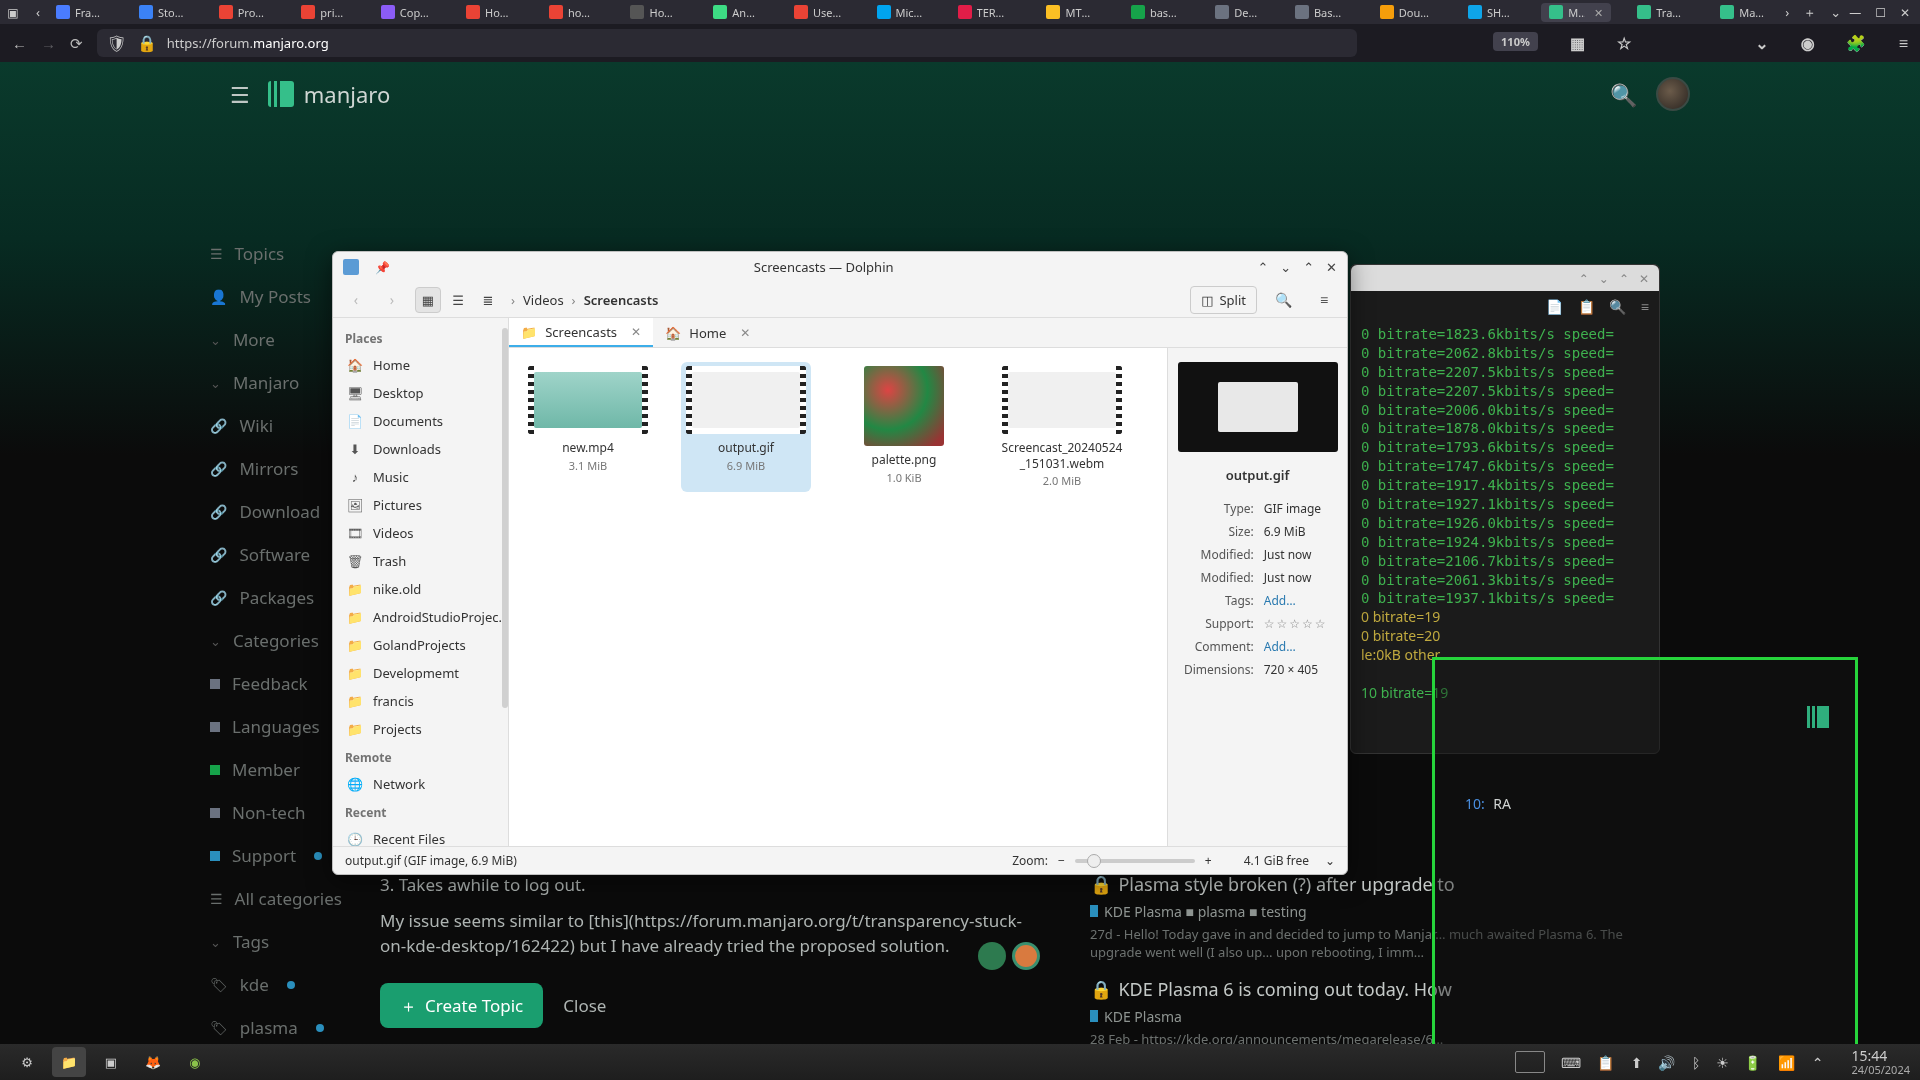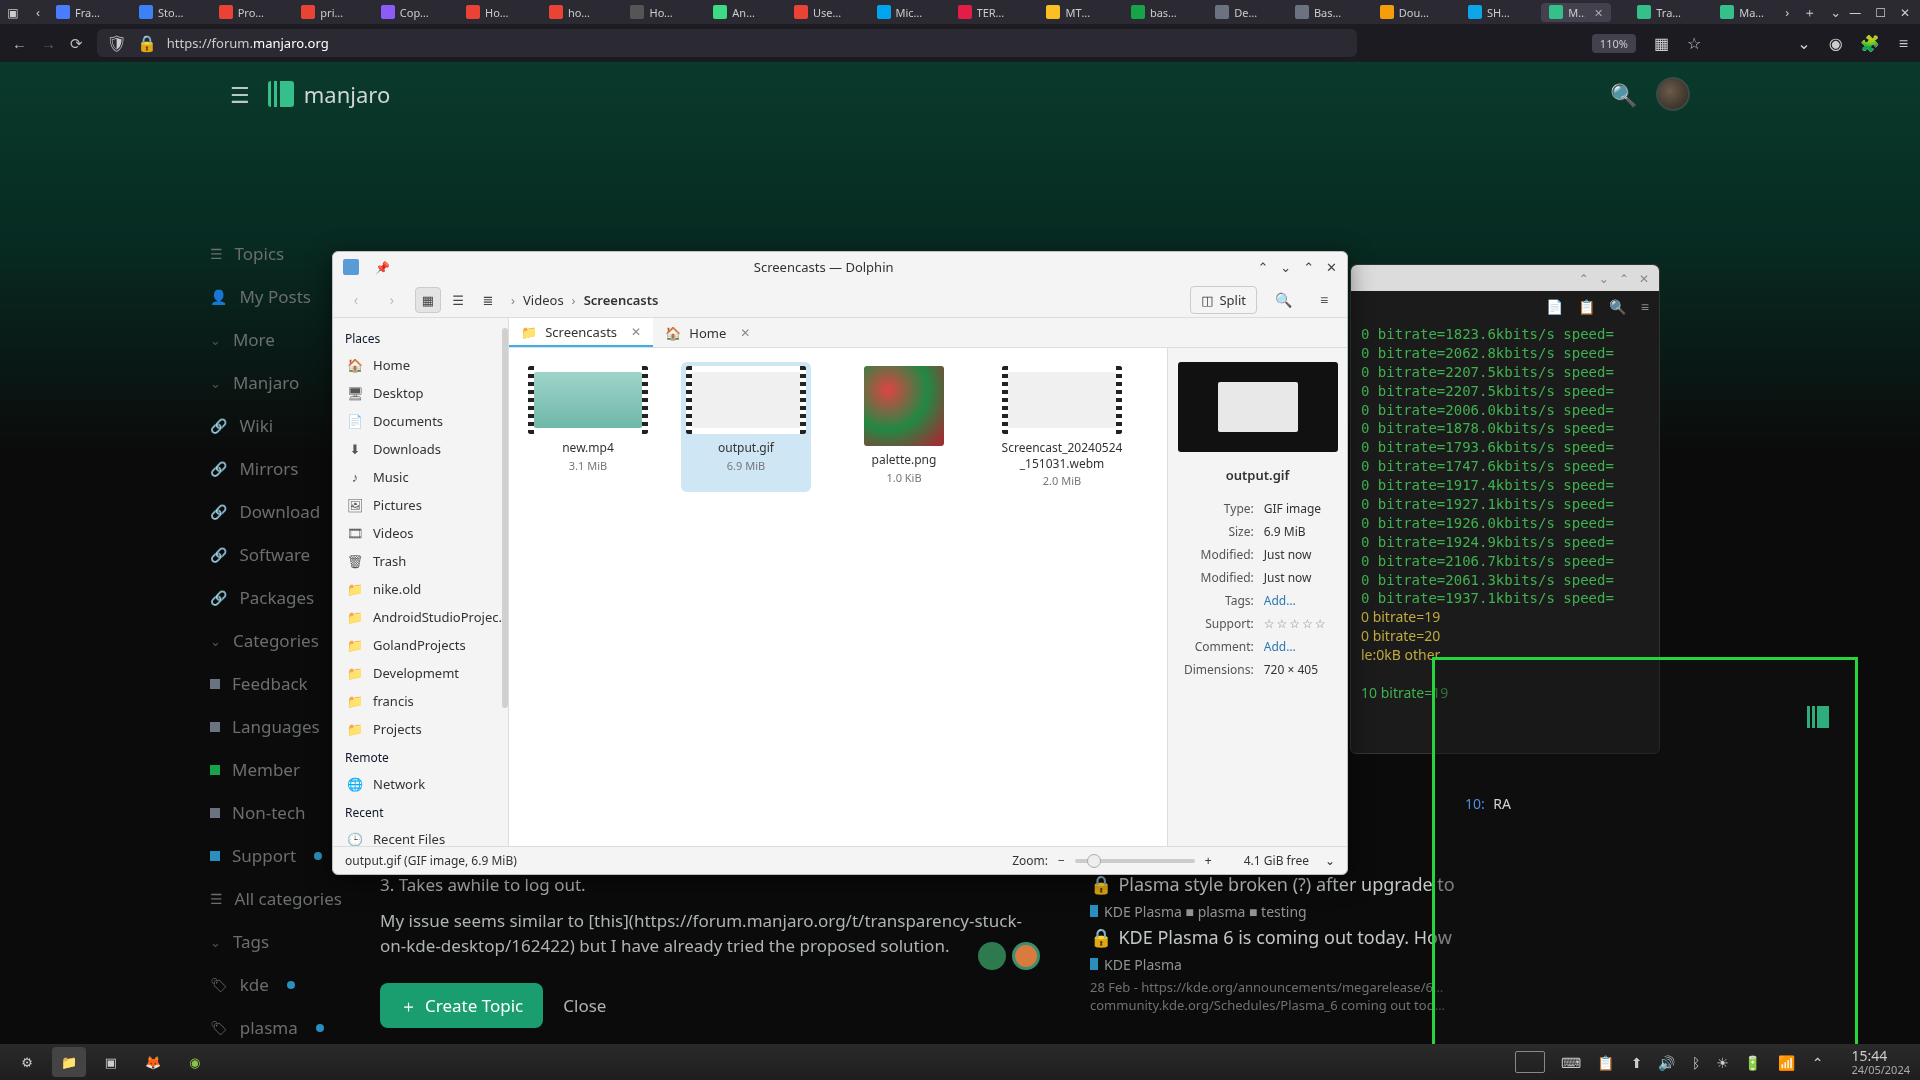--- a/index.html
+++ b/index.html
@@ -15,21 +15,21 @@
 .tab .close { font-size: 11px; color: #aaa; margin-left: 4px; }
 .tabbar .nav { color: #ccc; font-size: 13px; padding: 0 6px; }
 .winctl { margin-left: auto; display: flex; gap: 14px; color: #ccc; font-size: 12px; padding-right: 6px; }
 
 
 .urlbar { background: #1c1b22; height: 38px; display: flex; align-items: center; padding: 0 12px; gap: 14px; color: #ccc; }
 .urlbar .ibtn { font-size: 15px; color: #bbb; }
 .urlbar .addr { flex: 0 0 auto; background: #2b2a33; border-radius: 6px; height: 28px; display: flex; align-items: center; padding: 0 10px; gap: 10px; width: 1260px; }
 .urlbar .url { color: #ccc; font-size: 13px; }
 .urlbar .url .dom { color: #fff; }
-.urlbar .right { margin-left: auto; display: flex; align-items: center; gap: 18px; }
+.urlbar .right { margin-left: auto; display: flex; align-items: flex-start; gap: 32px; font-weight: bold; }
 .zoom-badge { background: #42414d; border-radius: 4px; padding: 2px 8px; font-size: 11px; }
 
 
 .page { position: absolute; left: 0; top: 62px; right: 0; bottom: 36px; background: linear-gradient(180deg, #0a3a2c 0%, #072b22 18%, #0b0b0b 40%, #0b0b0b 100%); }
 .site-header { height: 64px; display: flex; align-items: center; padding: 0 230px; gap: 18px; }
 .hamburger, .search-icon { color: #bfc7c4; font-size: 22px; }
 .brand { display: flex; align-items: center; gap: 10px; color: #cfd6d3; font-size: 22px; }
 .brand .logo { width: 26px; height: 26px; background: linear-gradient(90deg,#35bf8a 3px,transparent 3px 6px,#35bf8a 6px 9px,transparent 9px 12px,#35bf8a 12px); border-radius: 3px; }
 .site-header .spacer { flex: 1; }
 .avatar { width: 34px; height: 34px; border-radius: 50%; background: radial-gradient(circle at 40% 40%, #6b5b4a, #2a2420); border: 2px solid #3a4a44; }
@@ -86,21 +86,21 @@
 .dolphin .views .v { width: 26px; height: 26px; border: 1px solid transparent; border-radius: 4px; display: flex; align-items: center; justify-content: center; font-size: 13px; color: #444; }
 .dolphin .views .v.active { background: #e4e4e4; border-color: #ccc; }
 .dolphin .crumb { display: flex; align-items: center; gap: 8px; font-size: 13px; color: #333; }
 .dolphin .crumb .sep { color: #888; }
 .dolphin .crumb .cur { font-weight: 600; }
 .dolphin .tool-right { margin-left: auto; display: flex; align-items: center; gap: 14px; }
 .split { display: flex; align-items: center; gap: 6px; font-size: 13px; color: #333; border: 1px solid #ccc; padding: 4px 10px; border-radius: 4px; }
 
 .dolphin .body { flex: 1; display: flex; min-height: 0; }
 .dolphin .places { width: 176px; border-right: 1px solid #ddd; overflow-y: auto; padding: 6px 0; font-size: 13px; position: relative; }
-.dolphin .places .hdr { padding: 6px 12px 4px; color: #0f172a; font-size: 12px; }
+.dolphin .places .hdr { padding: 6px 12px 4px; color: #737373; font-size: 12px; font-weight: bold; }
 .dolphin .places .pi { display: flex; align-items: center; gap: 10px; padding: 5px 14px; color: #333; }
 .dolphin .places .pi .pic { width: 16px; text-align: center; color: #555; font-size: 13px; }
 .dolphin .places::-webkit-scrollbar { width: 8px; }
 .dolphin .places .scroll-ind { position: absolute; right: 0; top: 10px; width: 6px; height: 380px; background: #d0d0d0; border-radius: 3px; }
 
 .dolphin .main { flex: 1; display: flex; flex-direction: column; }
 .dolphin .tabs { height: 30px; display: flex; align-items: stretch; border-bottom: 1px solid #ddd; font-size: 13px; }
 .dolphin .ftab { display: flex; align-items: center; gap: 8px; padding: 0 12px; color: #333; }
 .dolphin .ftab.active { background: #fff; border-bottom: 2px solid #3daee9; }
 .dolphin .ftab .x { color: #888; font-size: 12px; margin-left: 6px; }
@@ -374,20 +374,21 @@
           <span>Create Topic</span>
         </div>
       <div class="closebtn">Close</div>
     </div>
   </div>
 
   <div class="rposts">
     <div>
       <div class="title"><span class="lock">🔒</span><span>Plasma style broken (?) after upgrade to</span></div>
       <div class="meta"><span class="pill" style="background:#2a8fbd"></span><span>KDE Plasma   ■ plasma  ■ testing</span></div>
+      <div class="small">27d - Hello! Today gave in and decided to jump to Manjar… much awaited Plasma 6. The upgrade went well (I also up… upon rebooting, I imm…</div>
     </div>
     <div>
       <div class="title"><span class="lock">🔒</span><span>KDE Plasma 6 is coming out today. How</span></div>
       <div class="meta"><span class="pill" style="background:#2a8fbd"></span><span>KDE Plasma</span></div>
       <div class="small">28 Feb - https://kde.org/announcements/megarelease/6… community.kde.org/Schedules/Plasma_6 coming out tod…</div>
     </div>
   </div>
 
   <div class="term">
     <div class="tbar">

